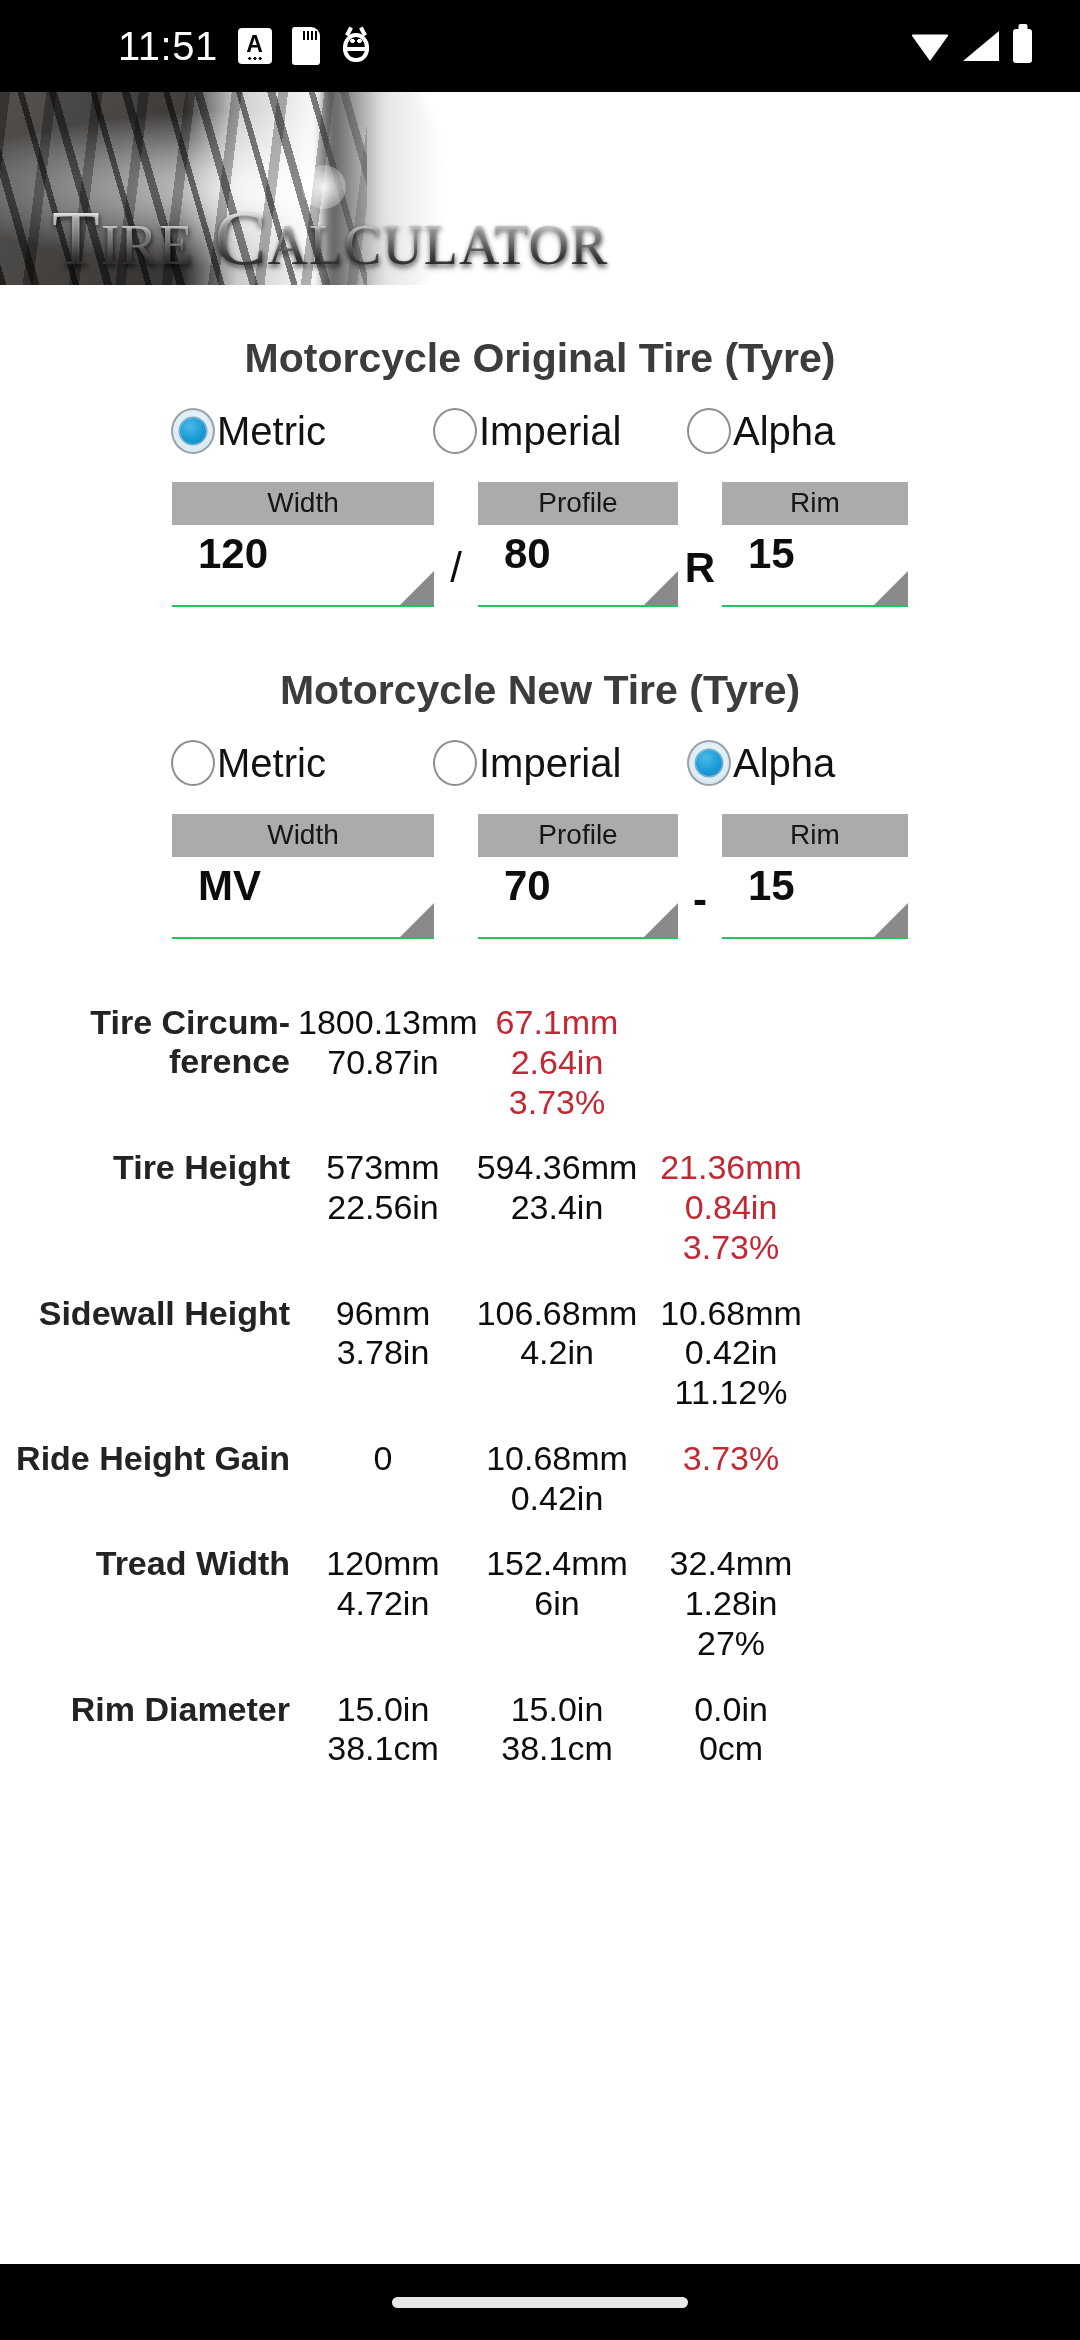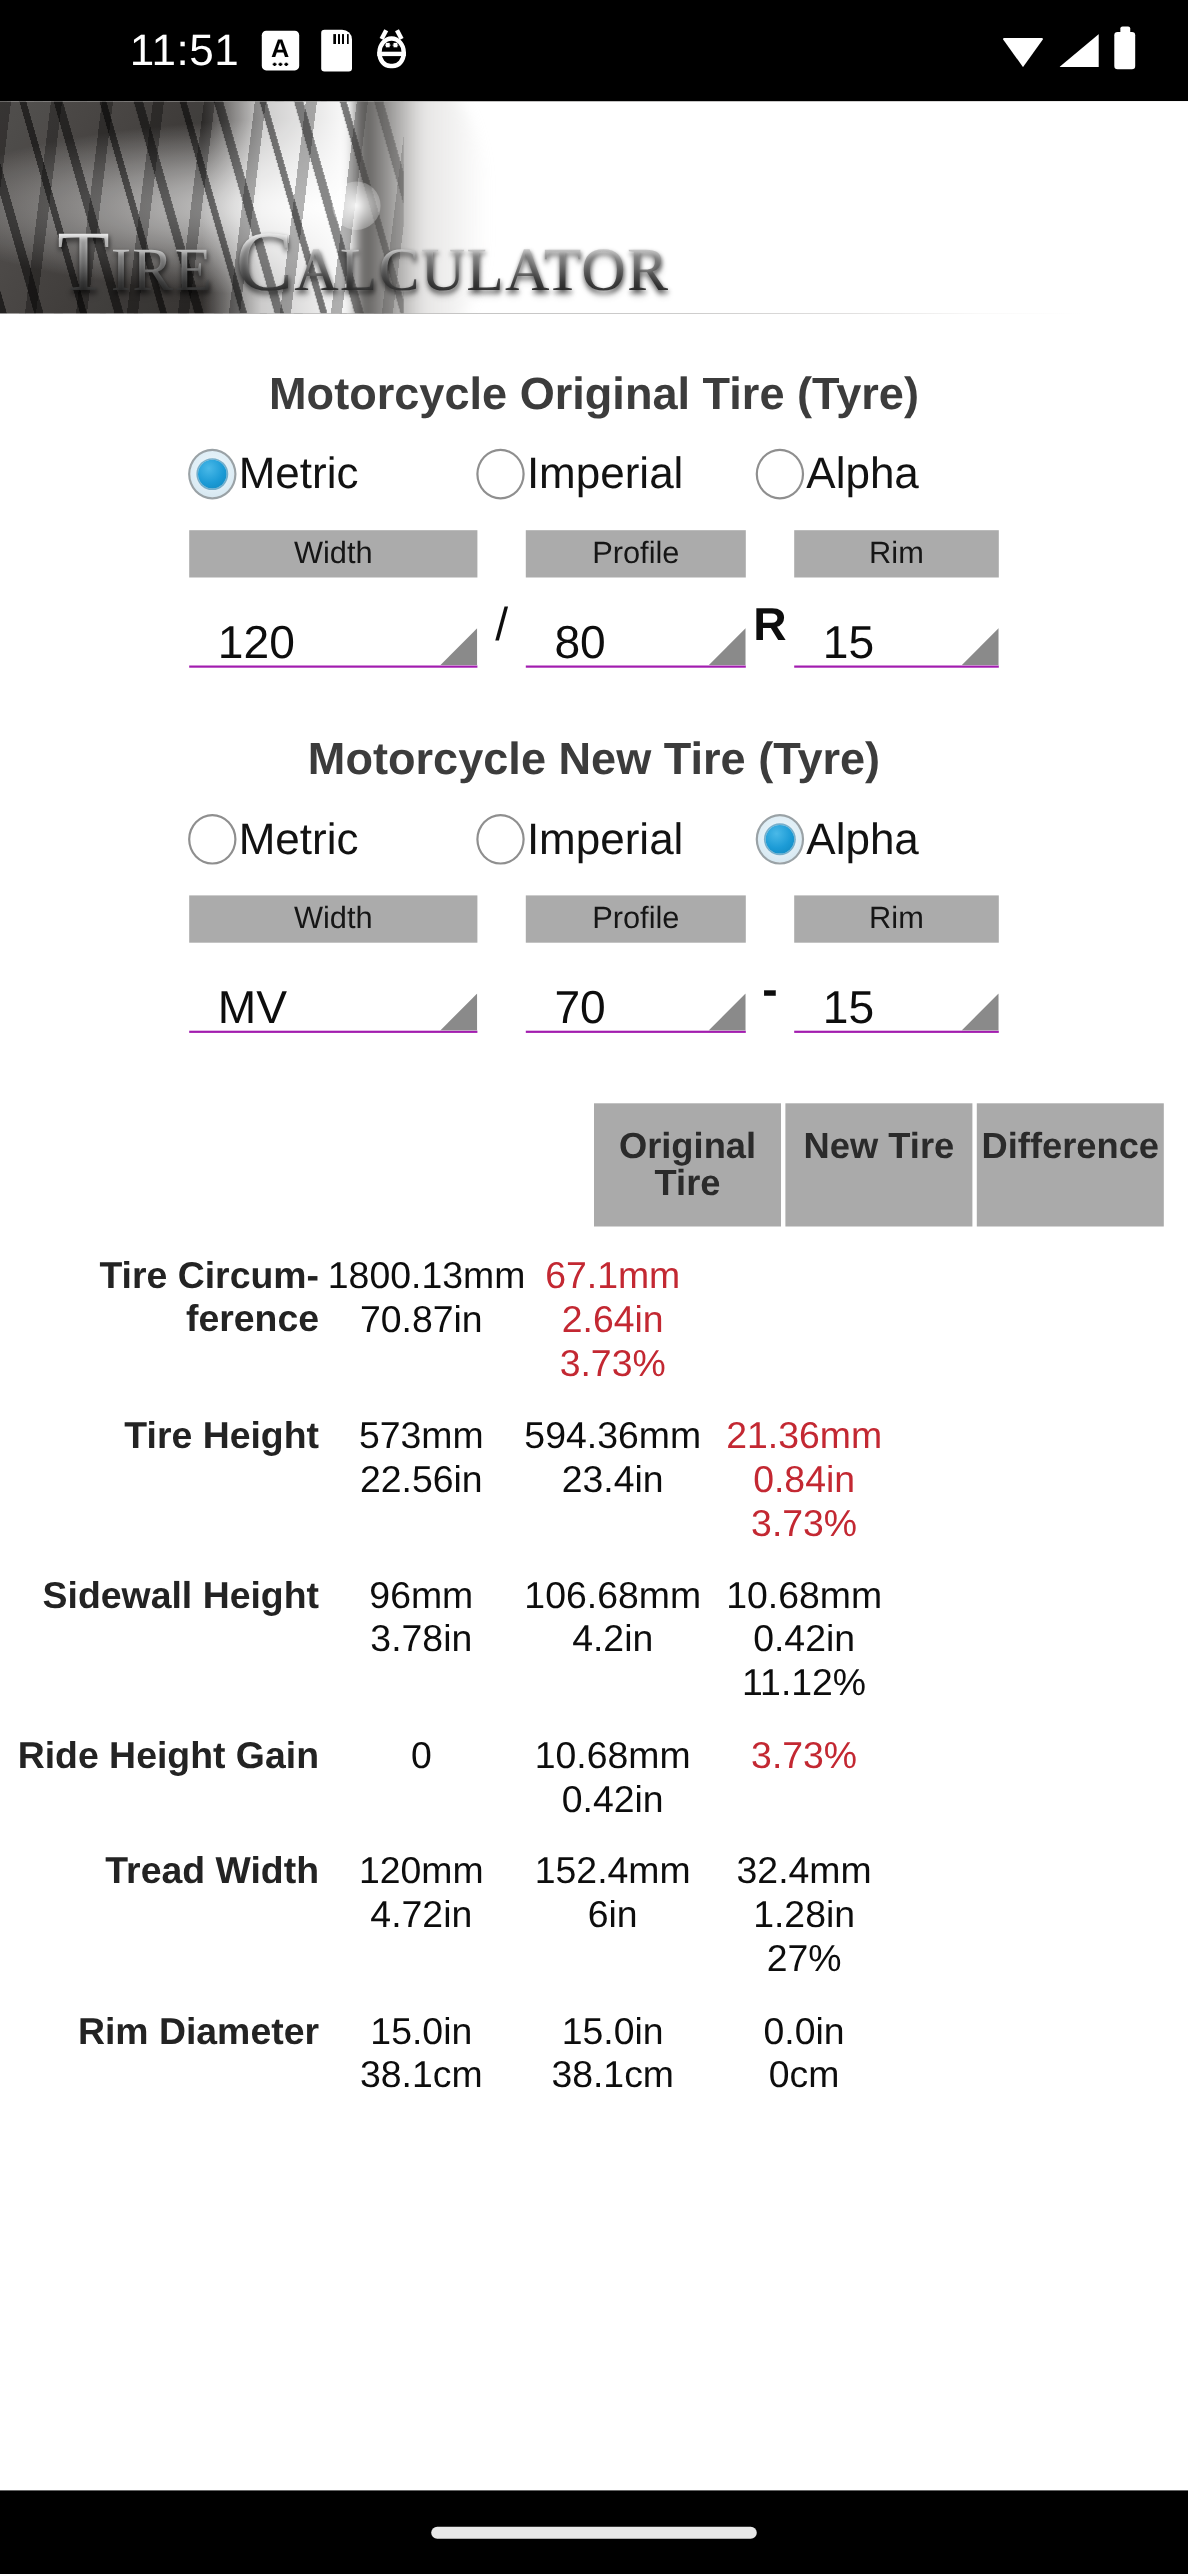--- a/index.html
+++ b/index.html
@@ -286,24 +286,25 @@
     background: #ababab;
     text-align: center;
     font-size: 28px;
     color: #161616;
     padding: 7px 16px 8px;
     line-height: 1;
   }
   .field-input {
     position: relative;
     height: 74px;
-    border-bottom: 2px solid #a21caf;
-    display: flex;
-    align-items: flex-end;
+    border-bottom: 2px solid #22c55e;
+    display: flex;
+    align-items: flex-start;
     margin-top: 8px;
+    font-weight: bold;
   }
   .field-value {
     font-size: 42px;
     color: #0d0d0d;
     padding-left: 26px;
     line-height: 1;
   }
   .spinner-arrow {
     position: absolute;
     right: 0; bottom: 0;
@@ -503,25 +504,20 @@
       <div class="field" style="width:186px">
         <div class="field-head">Rim</div>
         <div class="field-input">
           <span class="field-value">15</span>
           <span class="spinner-arrow"></span>
         </div>
       </div>
     </div>
 
     <div class="results">
-      <div class="res-head">
-        <div class="res-head-cell">Original Tire</div>
-        <div class="res-head-cell">New Tire</div>
-        <div class="res-head-cell">Difference</div>
-      </div>
       <div id="results-body">
           <div class="res-row">
             <div class="res-label">Tire Circum-ference</div>
             <div class="res-cell">
               <div>1800.13mm</div>
               <div>70.87in</div>
             </div>
             <div class="res-cell diff red">
               <div>67.1mm</div>
               <div>2.64in</div>

